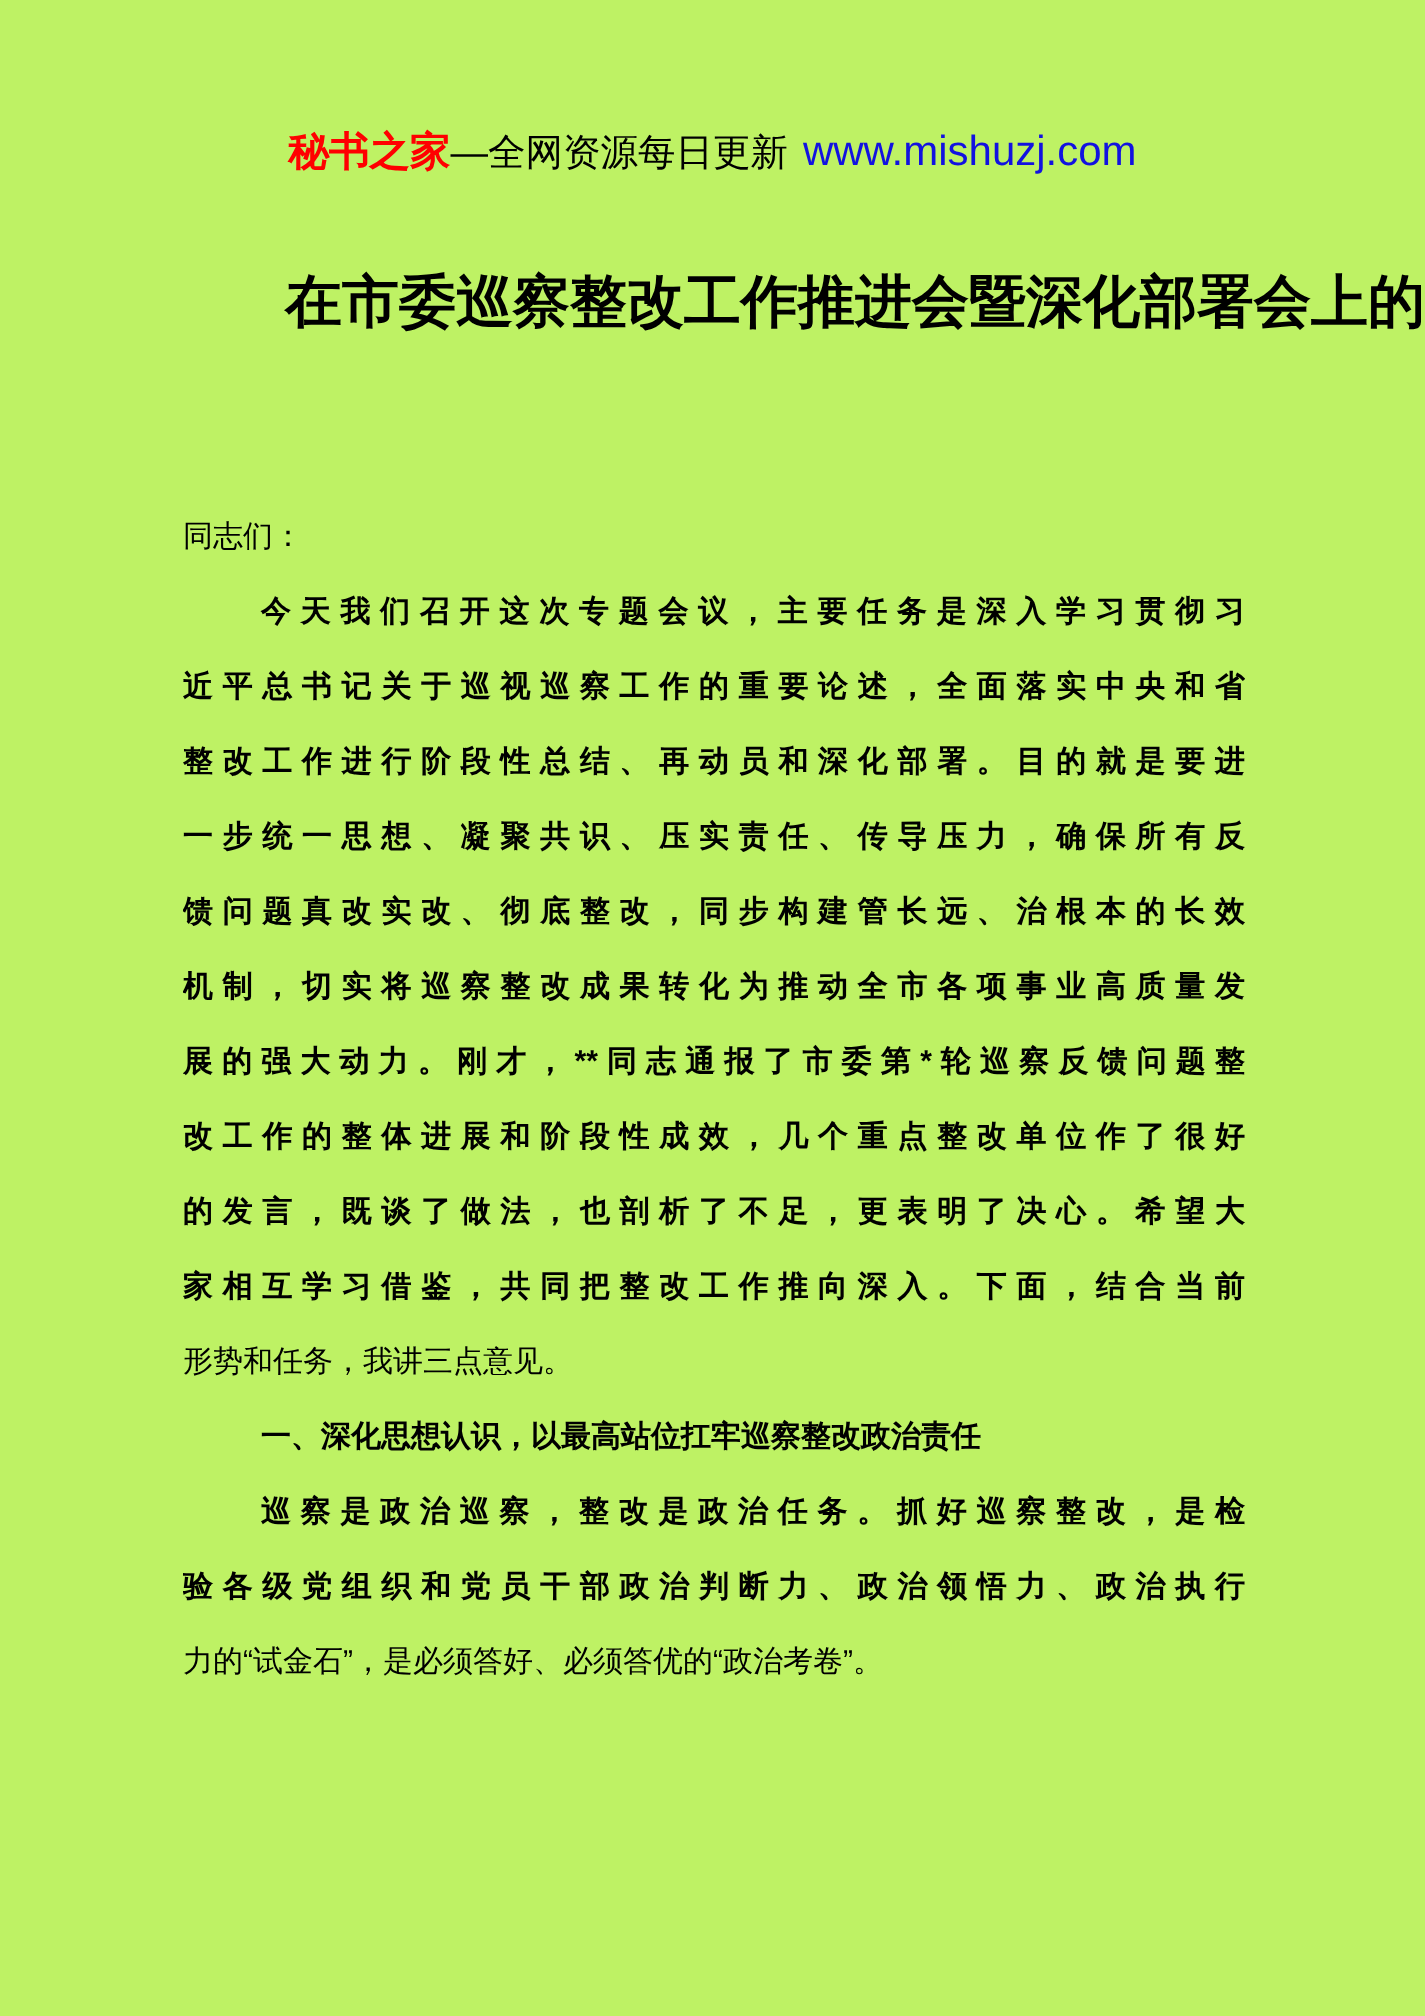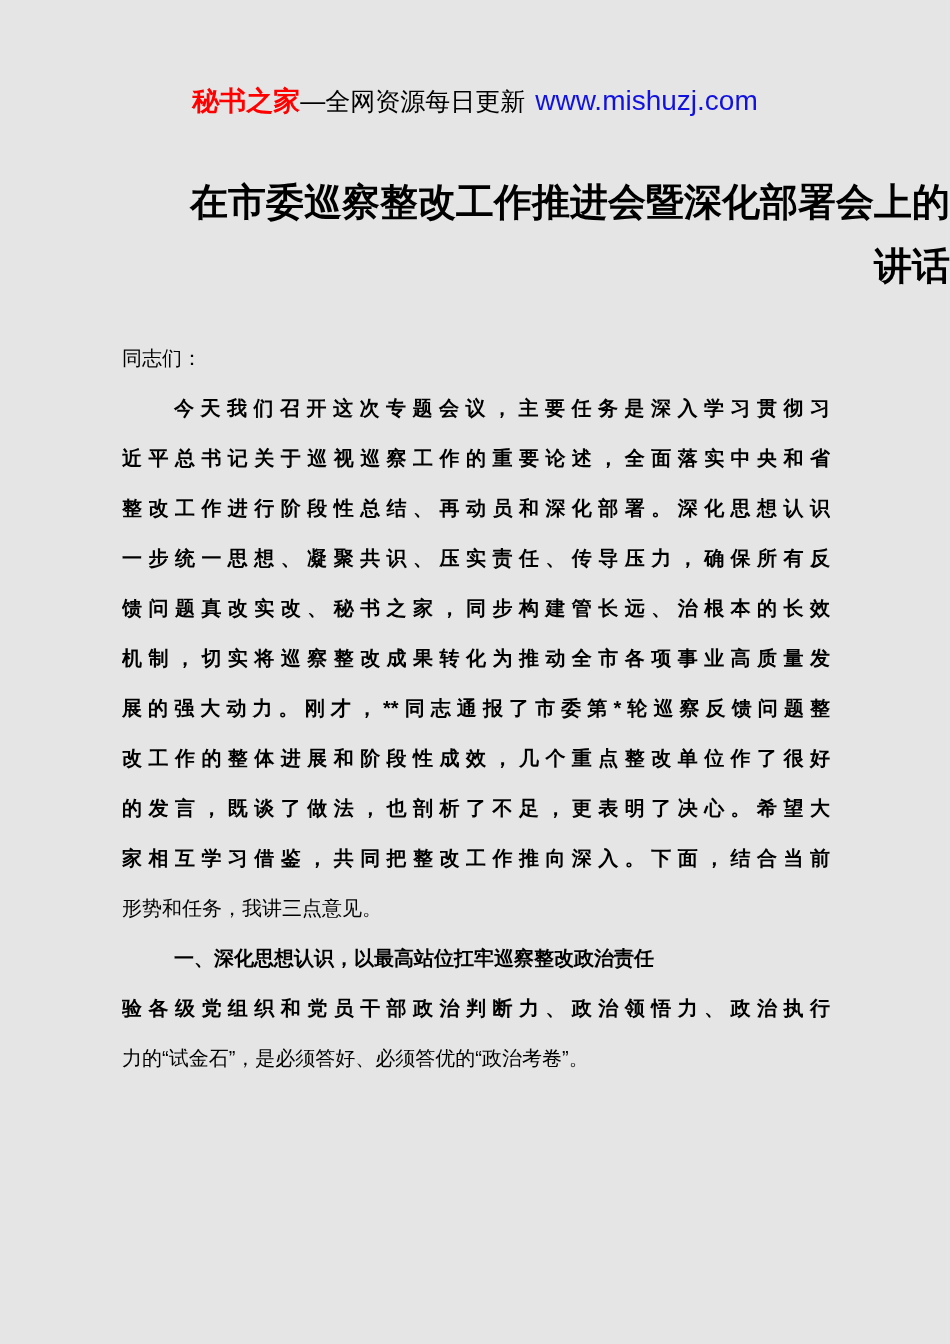--- a/index.html
+++ b/index.html
@@ -1,20 +1,20 @@
 <!DOCTYPE html>
 <html><head>
 <meta charset="utf-8">
 <style>
   html, body { margin: 0; padding: 0; }
   .page {
     position: relative;
     width: 950px;
     height: 1344px;
-    background: #e5e5e5;
+    background: #bef264;
     color: #000000;
     font-family: "Liberation Sans", sans-serif;
     overflow: hidden;
   }
   
   .doc-header {
     position: absolute;
     top: 81px;
     left: 0;
     width: 100%;
@@ -79,34 +79,34 @@
 <body>
 
 <div class="page">
 
   <div class="doc-header">
     <span class="brand">秘书之家</span><span class="tagline">—全网资源每日更新</span><span class="site-url">www.mishuzj.com</span>
   </div>
 
   <h1 class="doc-title">
     <div>在市委巡察整改工作推进会暨深化部署会上的</div>
-    <div>讲话</div>
   </h1>
 
   <div class="doc-body">
     <div class="line">同志们：</div>
     <div class="line indent just">今天我们召开这次专题会议，主要任务是深入学习贯彻习</div>
     <div class="line just">近平总书记关于巡视巡察工作的重要论述，全面落实中央和省</div>
-    <div class="line just">整改工作进行阶段性总结、再动员和深化部署。深化思想认识</div>
+    <div class="line just">整改工作进行阶段性总结、再动员和深化部署。目的就是要进</div>
     <div class="line just">一步统一思想、凝聚共识、压实责任、传导压力，确保所有反</div>
-    <div class="line just">馈问题真改实改、秘书之家，同步构建管长远、治根本的长效</div>
+    <div class="line just">馈问题真改实改、彻底整改，同步构建管长远、治根本的长效</div>
     <div class="line just">机制，切实将巡察整改成果转化为推动全市各项事业高质量发</div>
     <div class="line just">展的强大动力。刚才，**同志通报了市委第*轮巡察反馈问题整</div>
     <div class="line just">改工作的整体进展和阶段性成效，几个重点整改单位作了很好</div>
     <div class="line just">的发言，既谈了做法，也剖析了不足，更表明了决心。希望大</div>
     <div class="line just">家相互学习借鉴，共同把整改工作推向深入。下面，结合当前</div>
     <div class="line">形势和任务，我讲三点意见。</div>
     <div class="line indent heading">一、深化思想认识，以最高站位扛牢巡察整改政治责任</div>
+    <div class="line indent just">巡察是政治巡察，整改是政治任务。抓好巡察整改，是检</div>
     <div class="line just">验各级党组织和党员干部政治判断力、政治领悟力、政治执行</div>
     <div class="line">力的“试金石”，是必须答好、必须答优的“政治考卷”。</div>
   </div>
 
 </div>
 
 </body></html>

